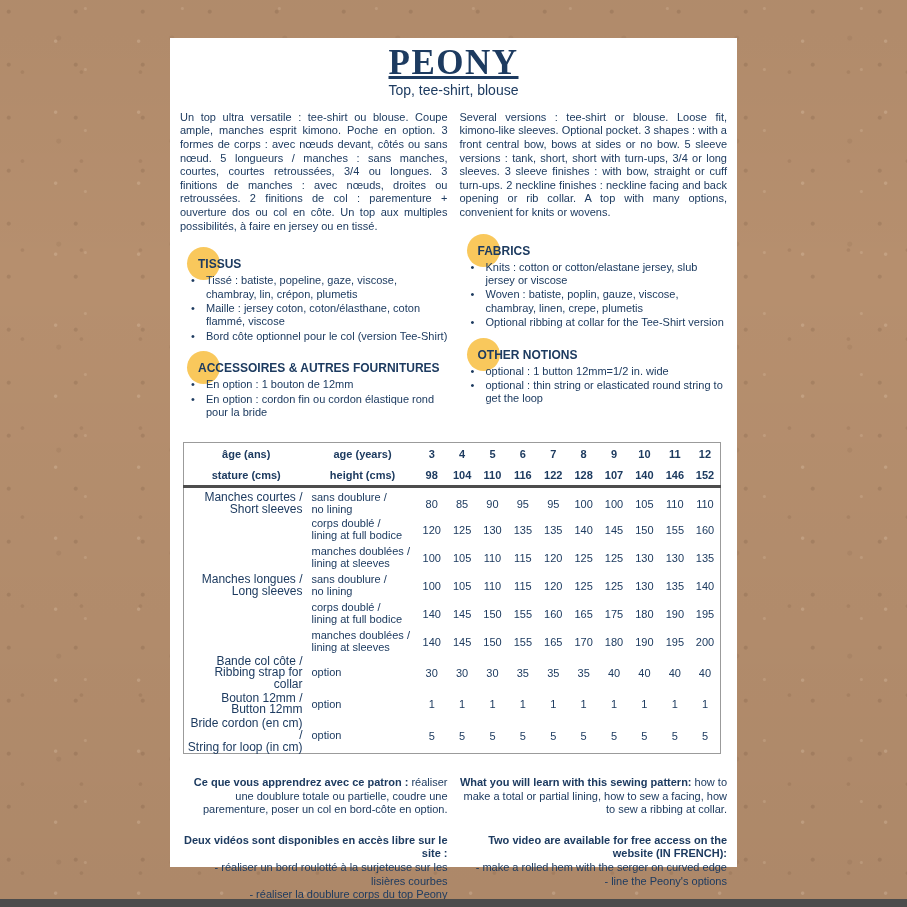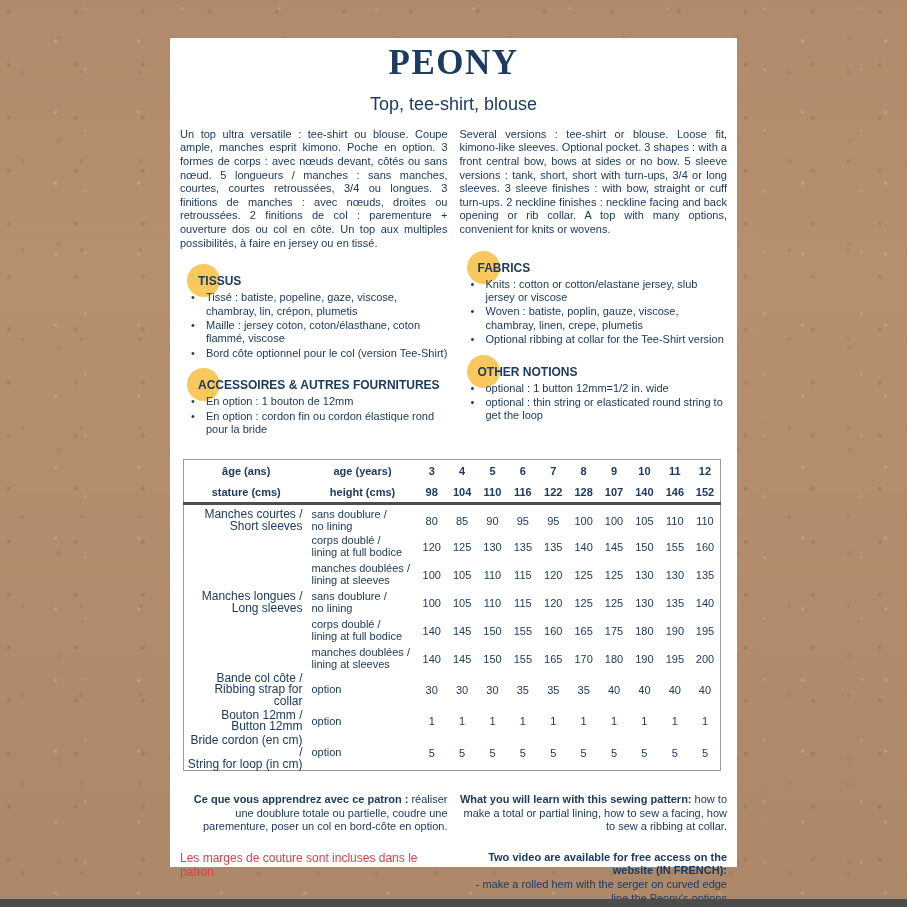--- a/index.html
+++ b/index.html
@@ -23,23 +23,23 @@
   }
   .bottom-strip{position:absolute;left:0;bottom:0;width:907px;height:8px;background:var(--strip);}
   .page{
     position:absolute;left:170px;top:38px;width:567px;height:829px;
     background:#fff;color:var(--navy);
   }
   .page-inner{padding:5px 10px 0 10px;}
   h1.title{
     font-family:"Liberation Serif",serif;font-weight:bold;
     font-size:35px;letter-spacing:1.5px;color:var(--navy);
-    text-align:center;margin:2px 0 0 0;line-height:1.05;
-  }
-  .subtitle{font-size:18px;text-align:center;margin:12px 0 13px 0;color:var(--navy);}
+    text-align:center;margin:2px 0 0 0;line-height:1.05;text-decoration:underline;
+  }
+  .subtitle{font-size:14px;text-align:center;margin:0 0 13px 0;color:var(--navy);}
   .columns{display:flex;gap:12px;}
   .col{flex:1 1 0;min-width:0;}
   .intro{font-size:11px;line-height:13.6px;text-align:justify;margin:0 0 21px 0;}
   .sec-title{
     position:relative;z-index:0;font-size:12px;font-weight:bold;
     margin:0 0 3px 18px;display:inline-block;
   }
   .sec-title::before{
     content:"";position:absolute;z-index:-1;left:-11px;top:-10px;
     width:33px;height:33px;border-radius:50%;background:var(--yellow);
@@ -282,20 +282,27 @@
             <td>5</td>
             <td>5</td>
             <td>5</td>
           </tr>
         </tbody>
     </table>
 
     <div class="columns bottom">
       <div class="col">
         <p class="learn"><span class="lead">Ce que vous apprendrez avec ce patron :</span><span> réaliser une doublure totale ou partielle, coudre une parementure, poser un col en bord-côte en option.</span></p>
+        <div class="videos">
+          <div class="lead">Deux vidéos sont disponibles en accès libre sur le site :</div>
+          <div>
+              <div class="vline">- réaliser un bord roulotté à la surjeteuse sur les lisières courbes</div>
+              <div class="vline">- réaliser la doublure corps du top Peony</div>
+            </div>
+        </div>
         <div class="red-note">Les marges de couture sont incluses dans le patron</div>
       </div>
       <div class="col">
         <p class="learn"><span class="lead">What you will learn with this sewing pattern:</span><span> how to make a total or partial lining, how to sew a facing, how to sew a ribbing at collar.</span></p>
         <div class="videos">
           <div class="lead">Two video are available for free access on the website (IN FRENCH):</div>
           <div>
               <div class="vline">- make a rolled hem with the serger on curved edge</div>
               <div class="vline">- line the Peony's options</div>
             </div>

